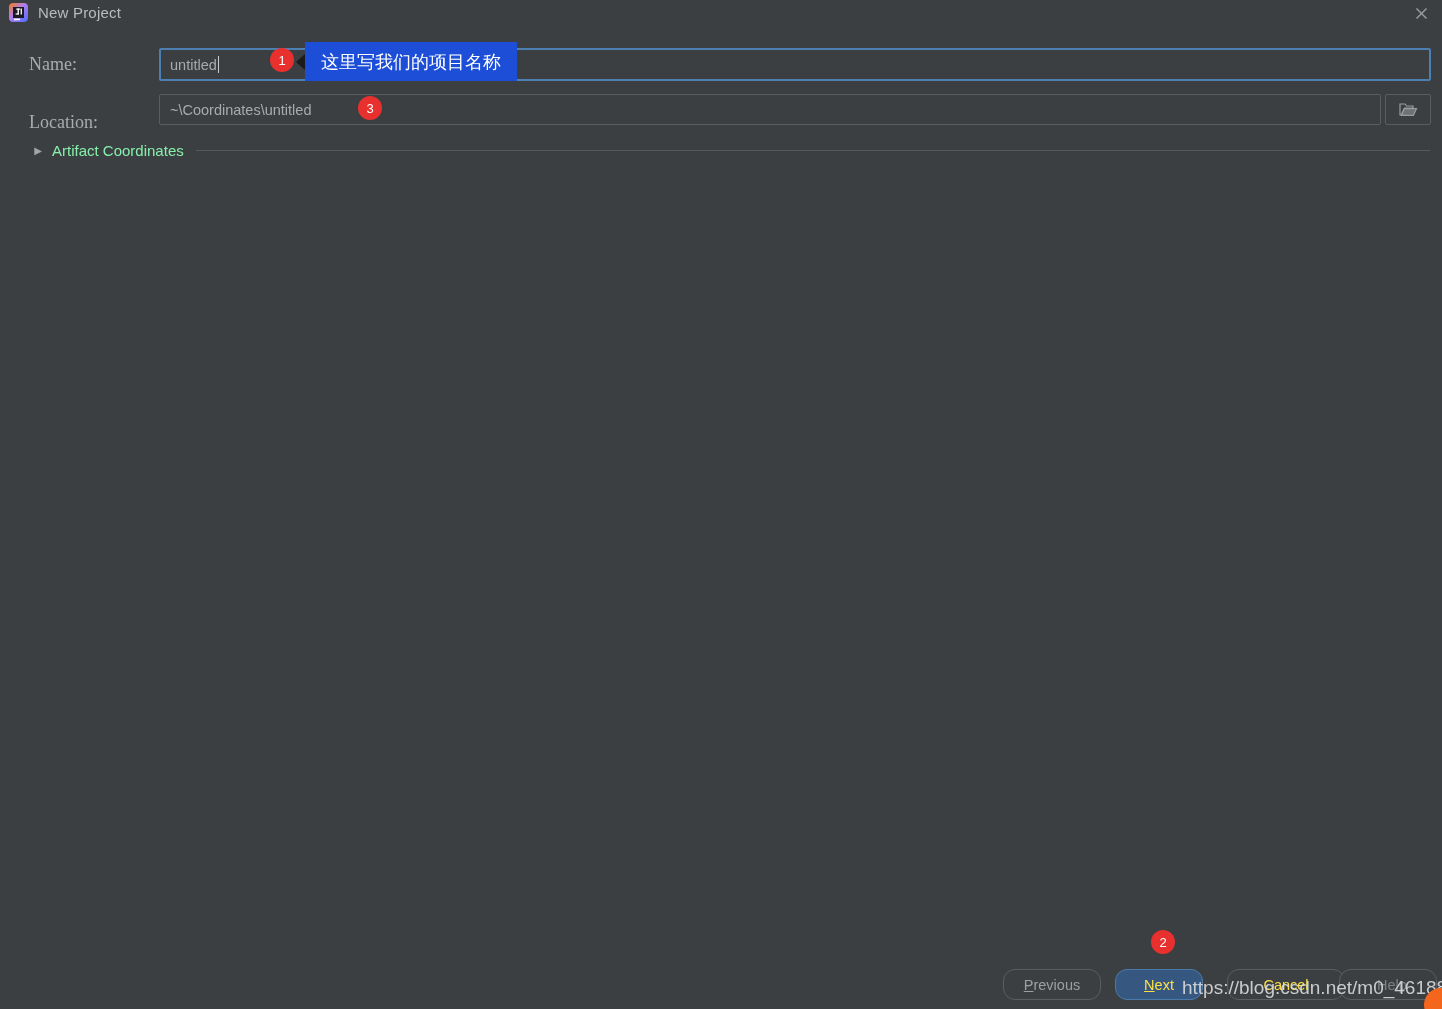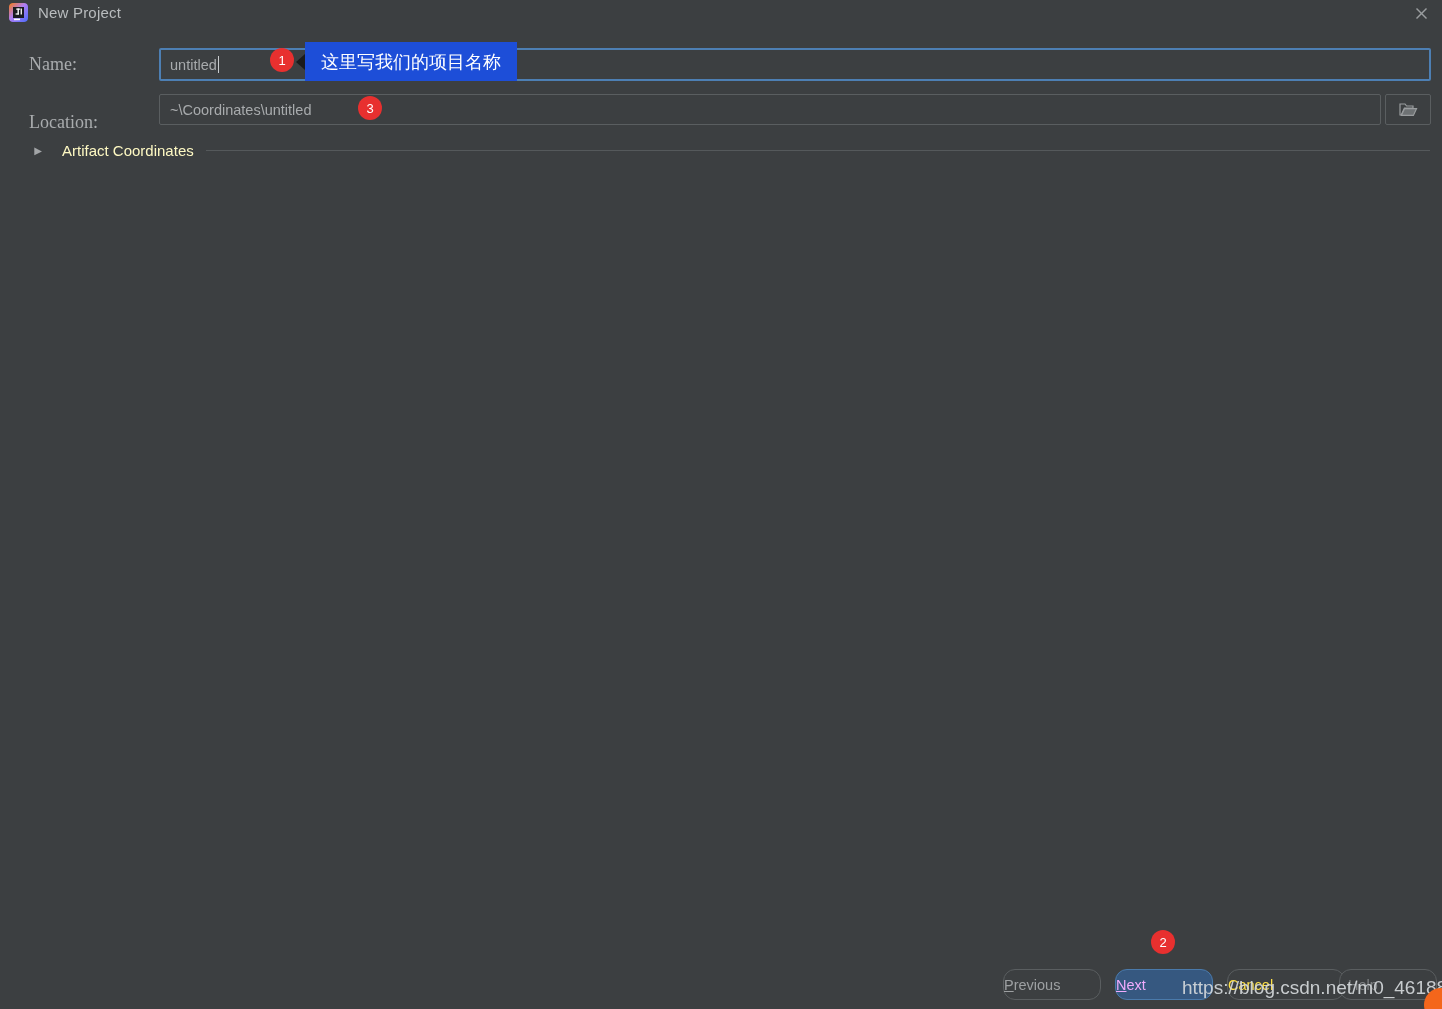--- a/index.html
+++ b/index.html
@@ -121,53 +121,53 @@
   #artifact-arrow {
     width: 16px;
     display: flex;
     align-items: center;
     justify-content: center;
     color: #a2a5a7;
     font-size: 10px;
     flex: 0 0 16px;
   }
   #artifact-label {
-    margin-left: 16px;
+    margin-left: 6px;
     font-size: 15px;
-    color: #fef9c3;
+    color: #86efac;
     white-space: nowrap;
   }
   #artifact-sep {
     flex: 1;
     height: 1px;
     background: #55595b;
     margin-left: 12px;
     margin-right: 2px;
   }
 
   
   .btn {
     position: absolute;
     height: 31px;
     border-radius: 12px;
     font-size: 14.5px;
     display: flex;
     align-items: center;
-    justify-content: flex-start;
+    justify-content: center;
     cursor: pointer;
     border: 1px solid #5a5e60;
     background: #3c3f41;
     color: #9da0a2;
   }
   #previous-btn { left: 1003px; top: 969px; width: 98px; }
   #next-btn {
-    left: 1115px; top: 969px; width: 98px;
+    left: 1115px; top: 969px; width: 88px;
     background: #365880;
     border: 1px solid #4a7aab;
-    color: #f0abfc;
+    color: #fde047;
   }
   #cancel-btn { left: 1227px; top: 969px; width: 118px; color: #fde047; }
   #help-btn   { left: 1339px; top: 969px; width: 98px; color: #7e8183; padding-left: 8px; }
   .mnemonic { text-decoration: underline; }
 
   
   .badge {
     position: absolute;
     width: 24px; height: 24px;
     border-radius: 50%;

